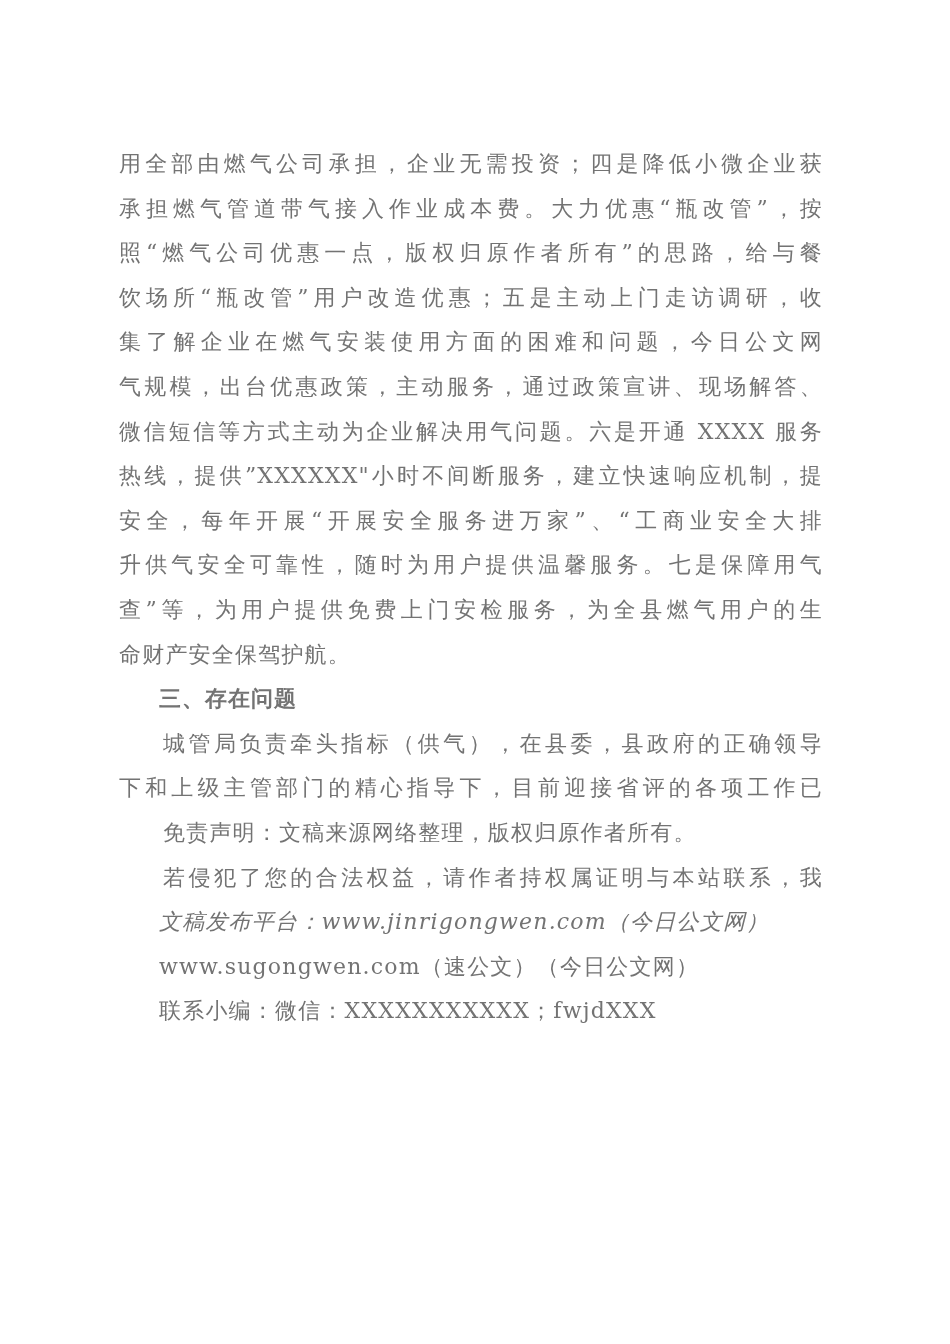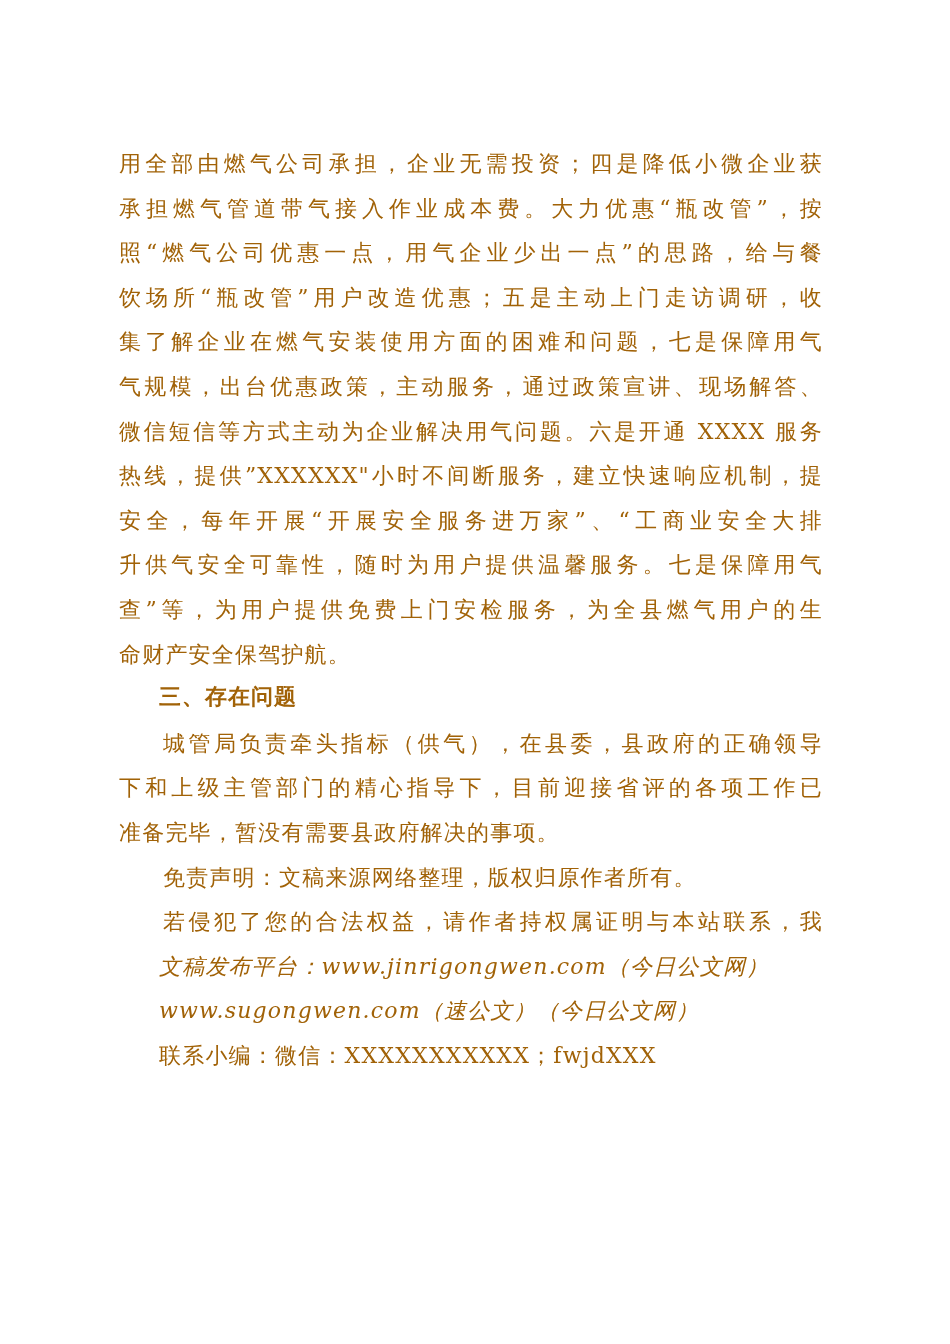--- a/index.html
+++ b/index.html
@@ -11,36 +11,36 @@
       width: 950px;
       height: 1344px;
       position: relative;
       overflow: hidden;
     }
     .page {
       position: absolute;
       left: 119px;
       top: 142px;
       width: 704px;
-      color: #a16207;
+      color: #737373;
       font-family: "DejaVu Serif", "Liberation Serif", serif;
       font-size: 22px;
       line-height: 44.6px;
       letter-spacing: 1.2px;
     }
     .para {
       margin: 0;
       text-align: justify;
       text-justify: inter-character;
       word-break: break-all;
     }
     .heading {
       margin: 0;
       padding-left: 40px;
-      font-family: Liberation Mono, monospace;
+      font-family: Liberation Sans, sans-serif;
       font-weight: bold;
       font-size: 22px;
       letter-spacing: 1px;
     }
     .line {
       display: block;
       white-space: nowrap;
     }
     .line.justify {
       text-align: justify;
@@ -48,44 +48,43 @@
     }
   </style>
 </head>
 <body>
 
 <div class="page">
 
   <div class="para">
     <span class="line justify">用全部由燃气公司承担，企业无需投资；四是降低小微企业获</span>
     <span class="line justify">承担燃气管道带气接入作业成本费。大力优惠“瓶改管”，按</span>
-    <span class="line justify">照“燃气公司优惠一点，用气企业少出一点”的思路，给与餐</span>
+    <span class="line justify">照“燃气公司优惠一点，版权归原作者所有”的思路，给与餐</span>
     <span class="line justify">饮场所“瓶改管”用户改造优惠；五是主动上门走访调研，收</span>
-    <span class="line justify">集了解企业在燃气安装使用方面的困难和问题，七是保障用气</span>
+    <span class="line justify">集了解企业在燃气安装使用方面的困难和问题，今日公文网</span>
     <span class="line justify">气规模，出台优惠政策，主动服务，通过政策宣讲、现场解答、</span>
     <span class="line justify">微信短信等方式主动为企业解决用气问题。六是开通 XXXX 服务</span>
     <span class="line justify">热线，提供”XXXXXX"小时不间断服务，建立快速响应机制，提</span>
     <span class="line justify">安全，每年开展“开展安全服务进万家”、“工商业安全大排</span>
     <span class="line justify">升供气安全可靠性，随时为用户提供温馨服务。七是保障用气</span>
     <span class="line justify">查”等，为用户提供免费上门安检服务，为全县燃气用户的生</span>
     <span class="line">命财产安全保驾护航。</span>
   </div>
 
   <div class="heading">三、存在问题</div>
 
   <div class="para">
     <span class="line justify" style="padding-left:44px;">城管局负责牵头指标（供气），在县委，县政府的正确领导</span>
     <span class="line justify">下和上级主管部门的精心指导下，目前迎接省评的各项工作已</span>
-    <span class="line">准备完毕，暂没有需要县政府解决的事项。</span>
   </div>
 
   <div class="para">
     <span class="line" style="padding-left:44px;">免责声明：文稿来源网络整理，版权归原作者所有。</span>
     <span class="line justify" style="padding-left:44px;">若侵犯了您的合法权益，请作者持权属证明与本站联系，我</span>
   </div>
 
   <div class="para">
     <span class="line" style="padding-left:40px;font-style:italic;">文稿发布平台：www.jinrigongwen.com（今日公文网）</span>
-    <span class="line" style="padding-left:40px;font-style:italic;">www.sugongwen.com（速公文）（今日公文网）</span>
+    <span class="line" style="padding-left:40px;">www.sugongwen.com（速公文）（今日公文网）</span>
     <span class="line" style="padding-left:40px;">联系小编：微信：XXXXXXXXXXX；fwjdXXX</span>
   </div>
 
 </div>
 
 </body></html>

